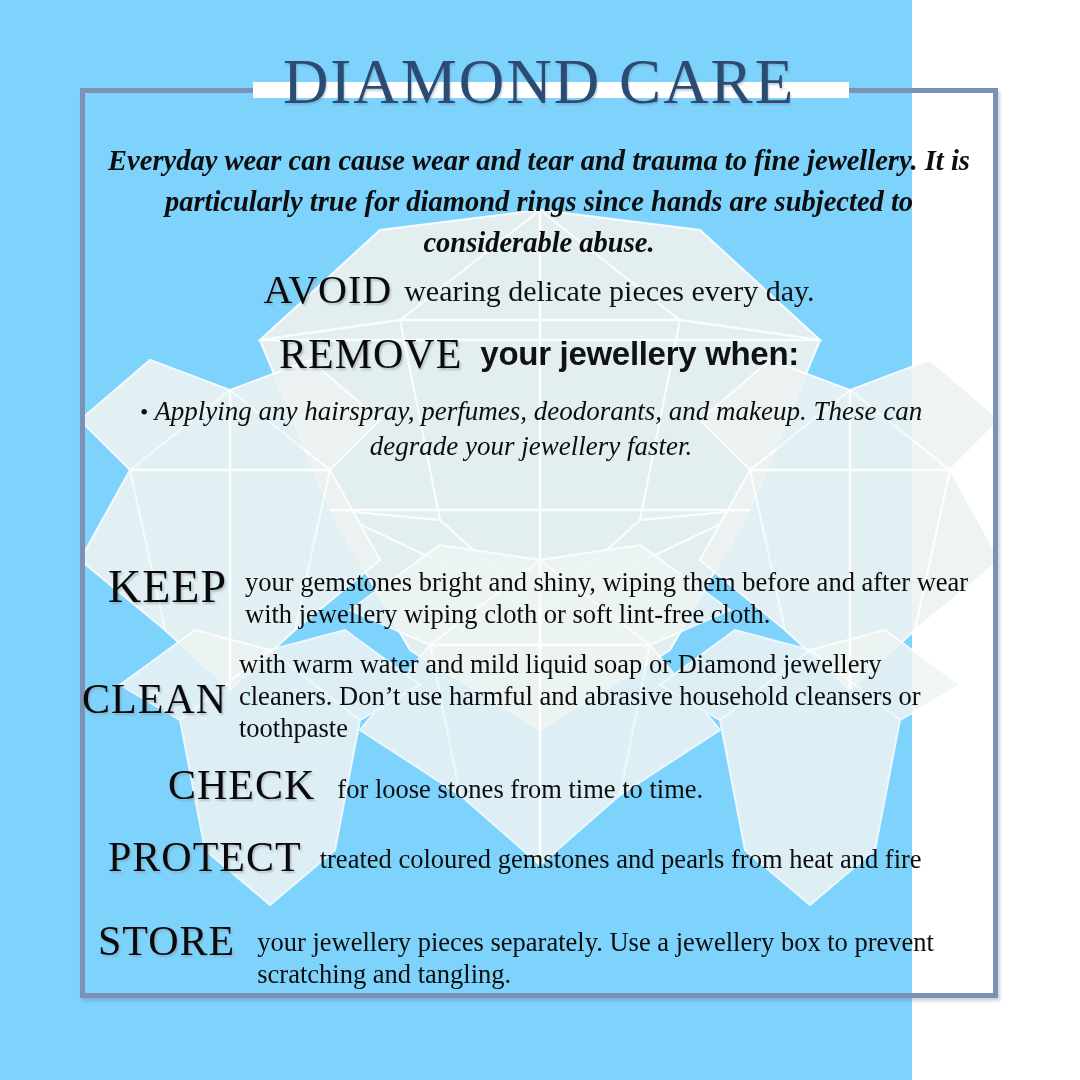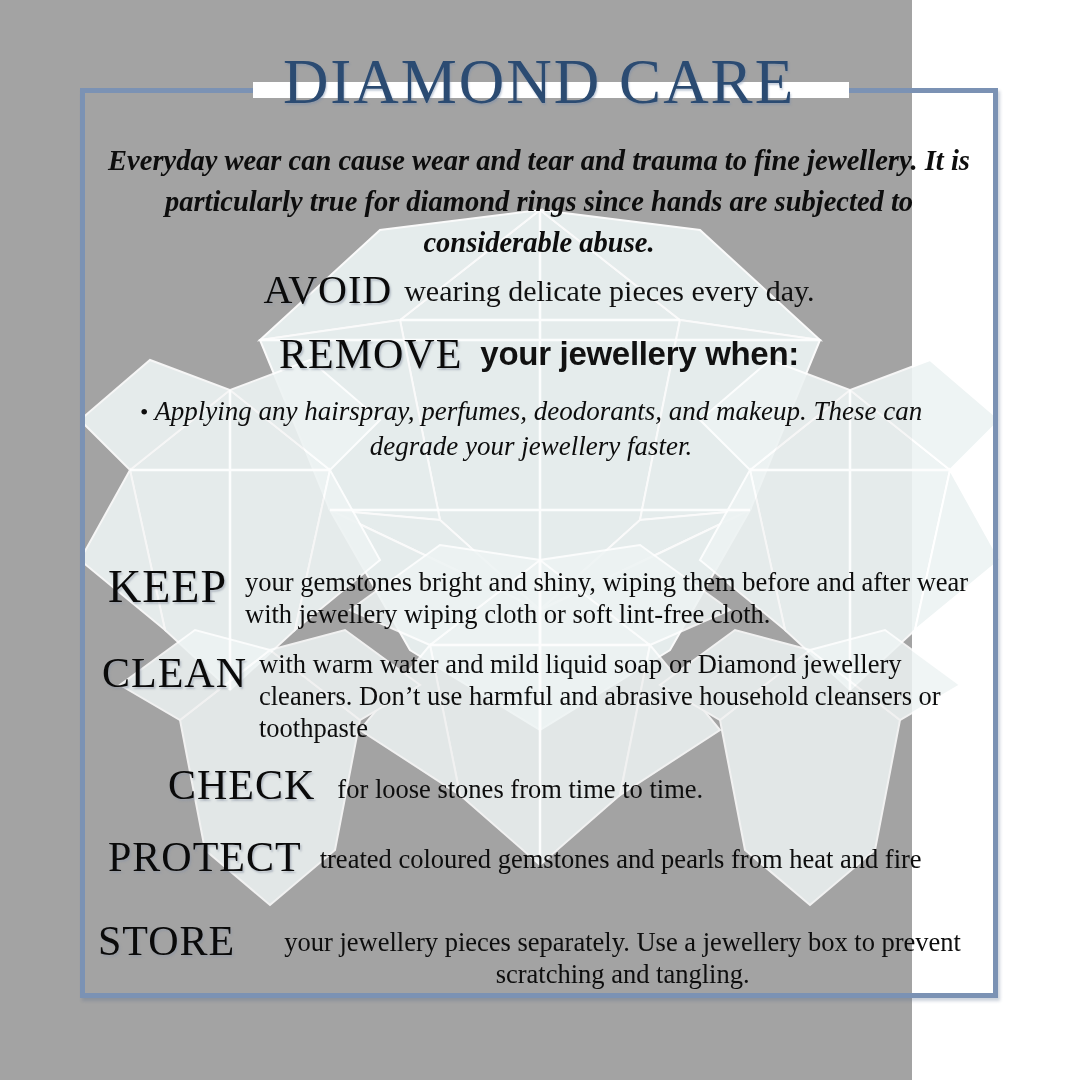--- a/index.html
+++ b/index.html
@@ -16,21 +16,21 @@
     color: #111111;
     position: relative;
   }
 
   
   #poster {
     position: absolute;
     left: 0; top: 0;
     width: 912px;
     height: 1080px;
-    background: #a3a3a3;
+    background: #7dd3fc;
   }
 
   
   #watermark {
     position: absolute;
     left: 80px;
     top: 90px;
     width: 920px;
     height: 910px;
     overflow: hidden;
@@ -195,38 +195,38 @@
     color: #0d0d0d;
     text-align: left;
   }
 
   
   #row-keep { left: 28px; top: 476px; width: 880px; }
   #row-keep .kwcell { font-size: 46px; line-height: 38px; padding-top: 4px; }
   #row-keep .bodycell { padding-left: 18px; padding-top: 2px; }
 
   
-  #row-clean { left: 22px; top: 560px; width: 890px; }
+  #row-clean { left: 2px; top: 560px; width: 890px; align-items: center; }
   #row-clean .kwcell { font-size: 42px; line-height: 38px; padding-top: 6px; }
   #row-clean .bodycell { padding-left: 12px; }
 
   
   #row-check { left: 88px; top: 676px; width: 820px; }
   #row-check .kwcell { font-size: 42px; line-height: 38px; padding-top: 2px; }
   #row-check .bodycell { padding-left: 22px; padding-top: 9px; }
 
   
   #row-protect { left: 20px; top: 748px; width: 888px; margin-left: 8px; }
   #row-protect .kwcell { font-size: 42px; line-height: 38px; padding-top: 2px; }
   #row-protect .bodycell { padding-left: 18px; padding-top: 7px; }
 
   
   #row-store { left: 18px; top: 832px; width: 890px; }
   #row-store .kwcell { font-size: 42px; line-height: 38px; padding-top: 2px; }
-  #row-store .bodycell { padding-left: 22px; padding-top: 6px; text-align: center; }
+  #row-store .bodycell { padding-left: 22px; padding-top: 6px; }
 </style>
 </head>
 <body>
 
 <div id="poster">
 
   <div id="watermark">
     <svg width="920" height="910" viewBox="0 0 920 910" xmlns="http://www.w3.org/2000/svg">
       <g fill="#e9f0f0" stroke="#ffffff" stroke-width="2" opacity="0.95">
 

